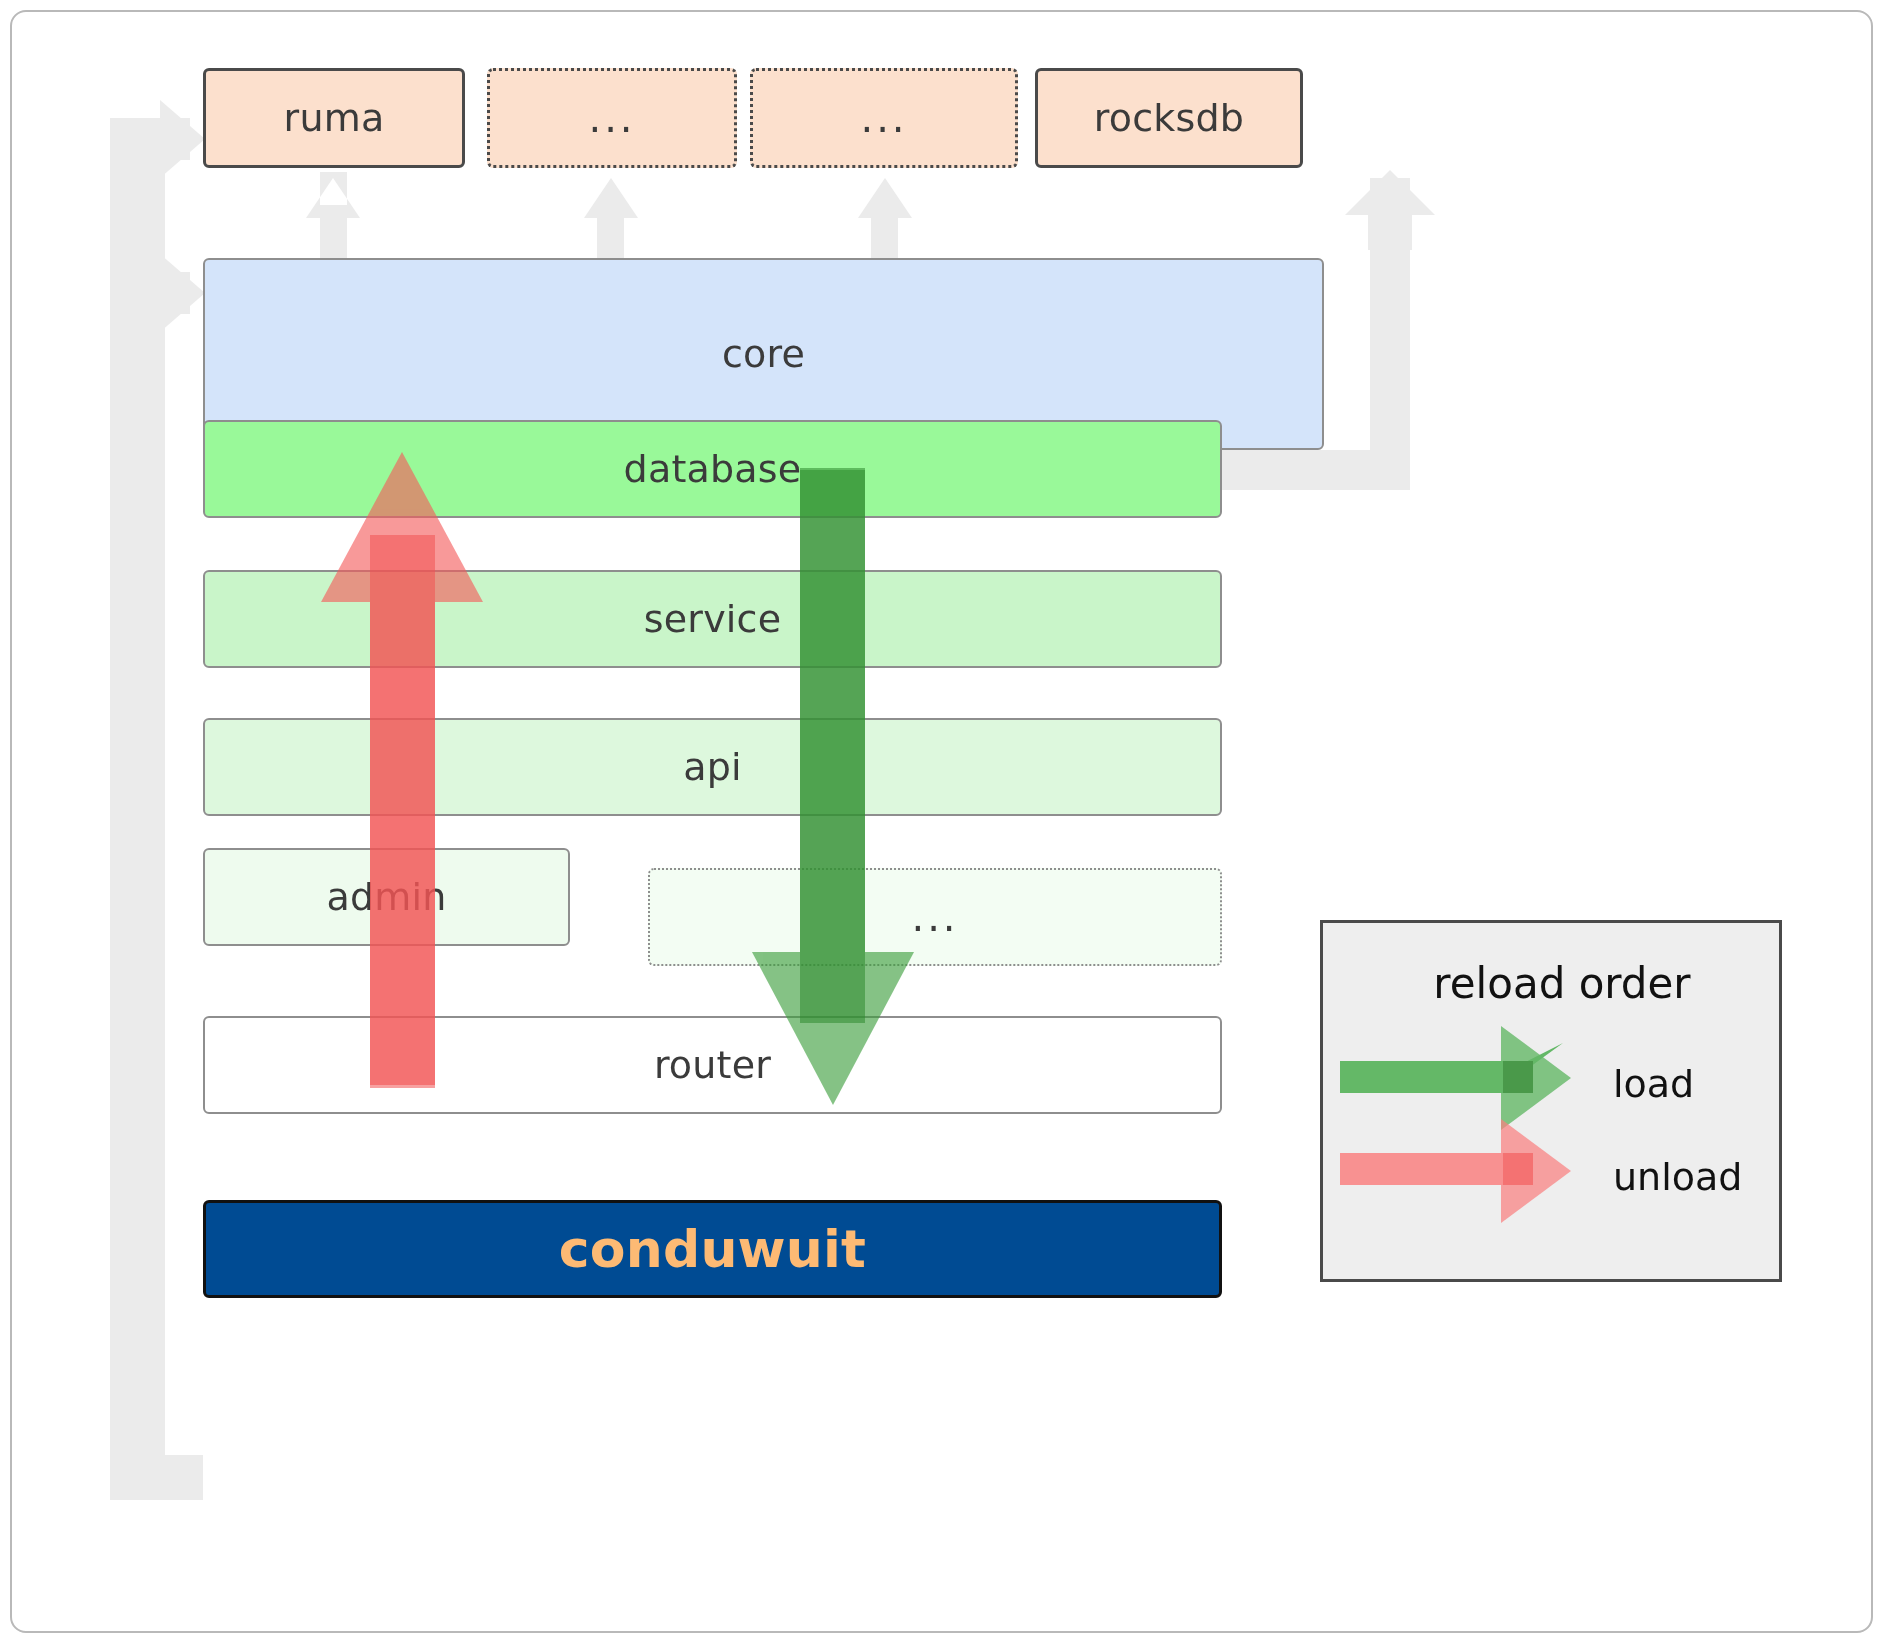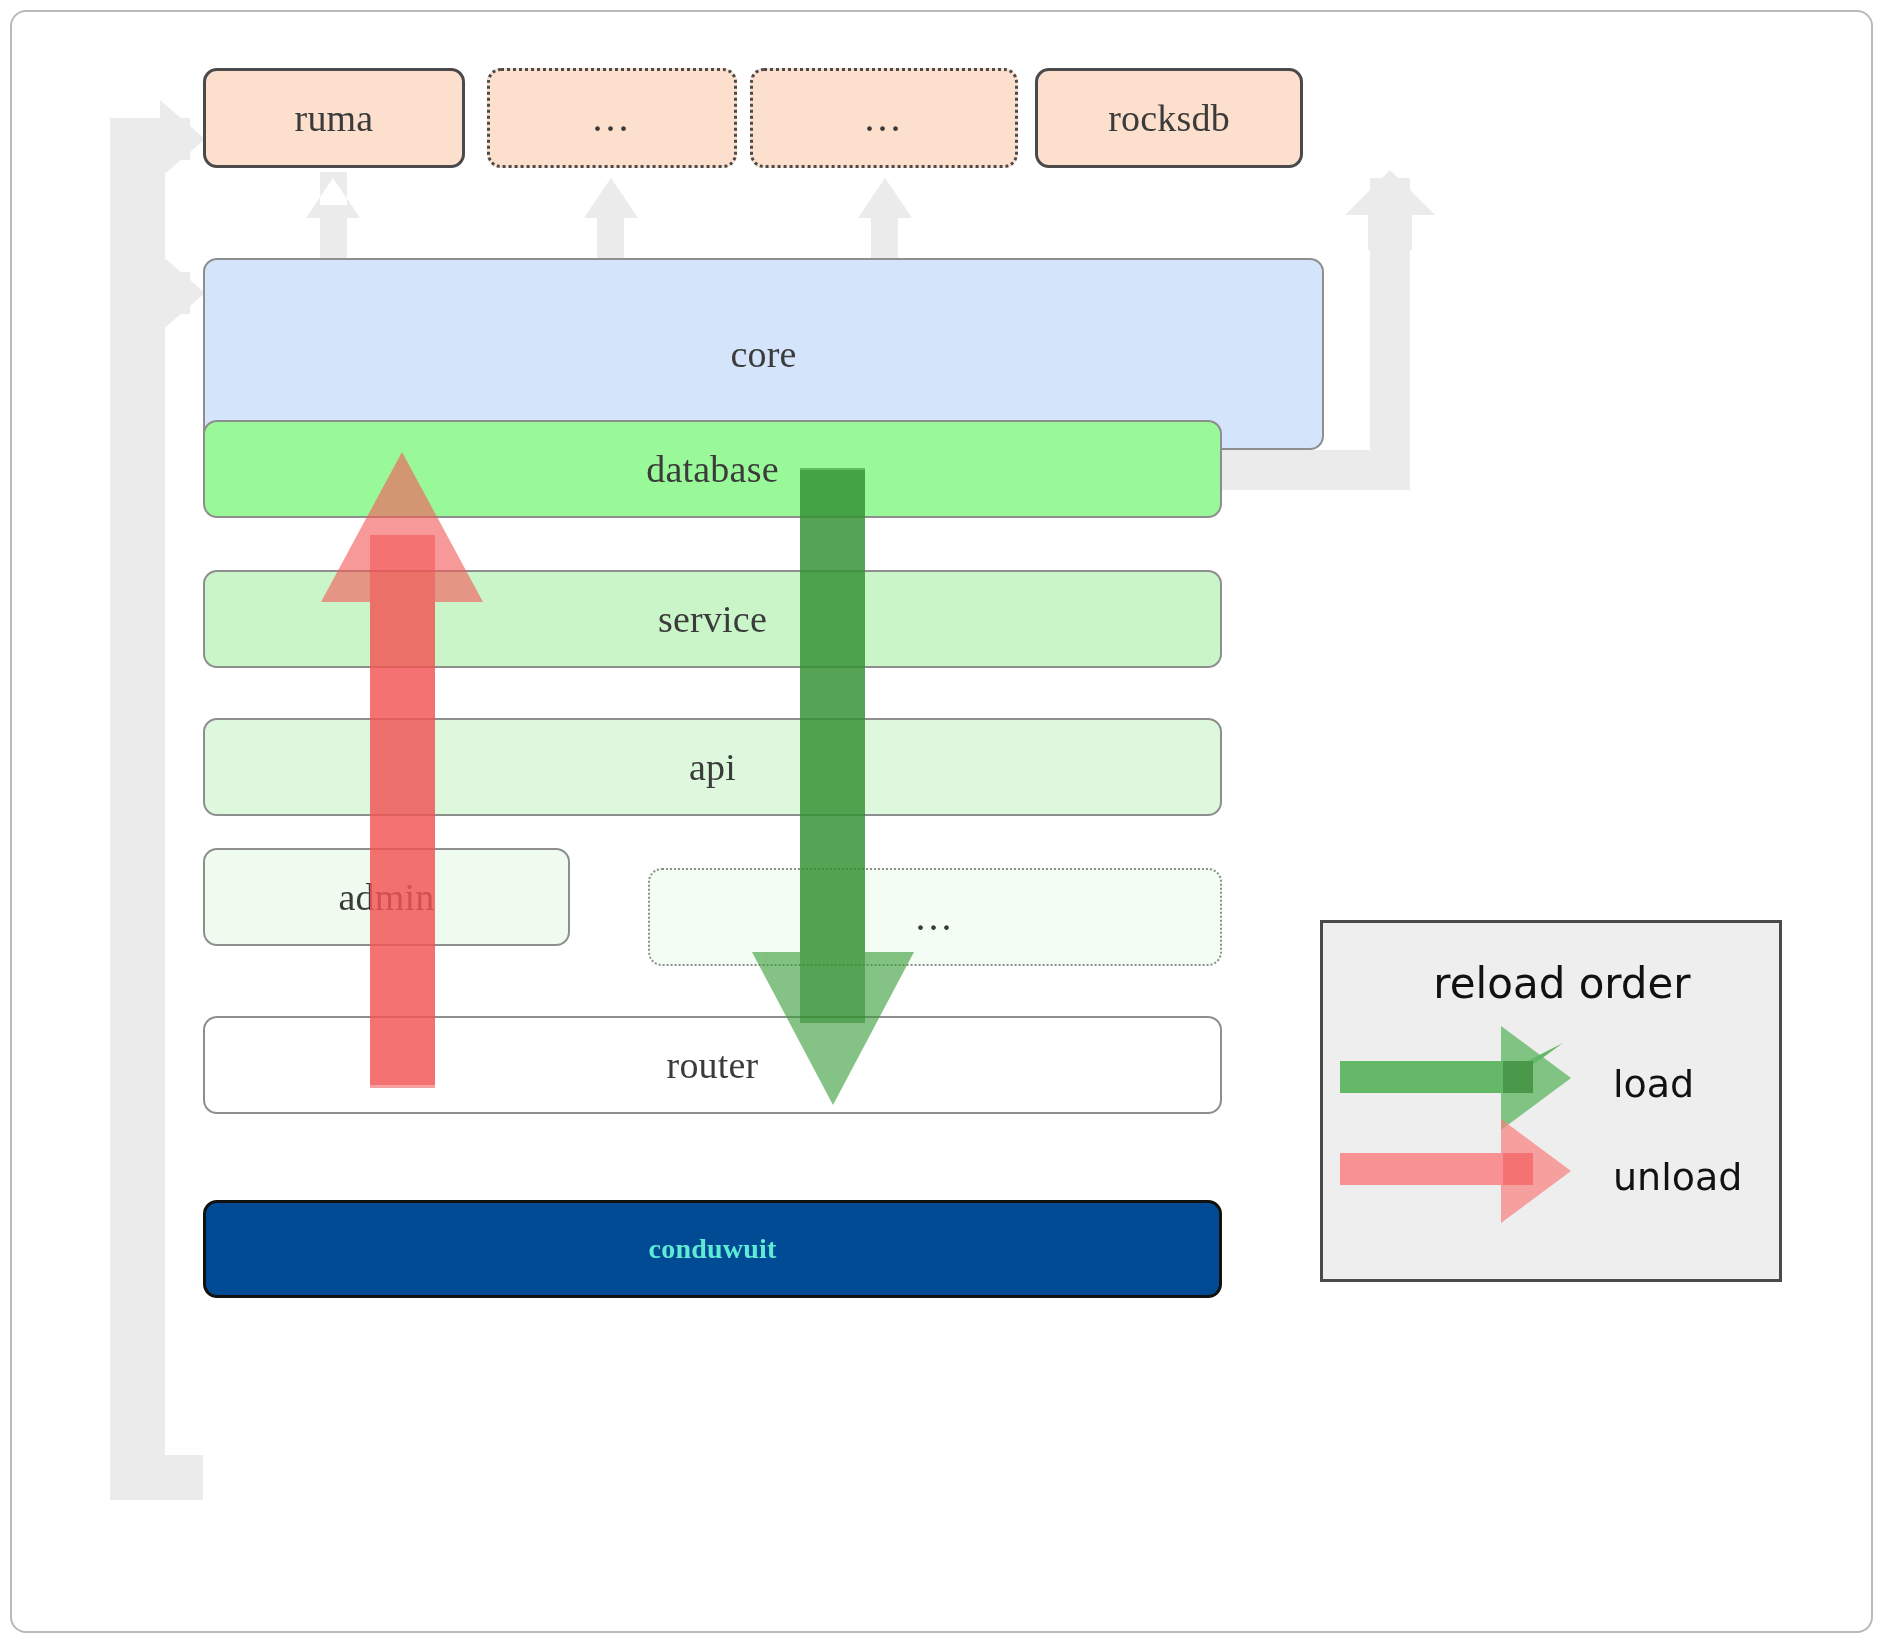--- a/index.html
+++ b/index.html
@@ -25,33 +25,32 @@
   svg.layer {
     position: absolute; left: 0; top: 0;
     width: 1883px; height: 1643px;
     pointer-events: none;
   }
   .node {
     position: absolute;
     display: flex;
     align-items: center;
     justify-content: center;
-    border-radius: 14px;
+    border-radius: 6px;
     font-size: 38px;
     color: #3b3b3b;
     letter-spacing: 0.2px;
     white-space: nowrap;
-    font-family: Liberation Serif, serif;
   }
   .node.solid-dark { border: 3px solid #4a4a4a; }
   .node.solid-gray { border: 2px solid #8e8e8e; }
   .node.dotted-dark { border: 3px dotted #4a4a4a; }
   .node.dotted-gray { border: 2px dotted #8e8e8e; }
   .dots { letter-spacing: 3px; font-size: 40px; line-height: 0.4; }
-  .conduwuit-label { color: #5eead4; font-size: 28px; font-weight: bold; }
+  .conduwuit-label { color: #fdba74; font-size: 52px; font-weight: bold; }
   .legend-box {
     position: absolute;
     left: 1320px; top: 920px;
     width: 462px; height: 362px;
     background: #eeeeee;
     border: 3px solid #4a4a4a;
   }
   .legend-title {
     position: absolute;
     left: 0; top: 36px; width: 462px;

